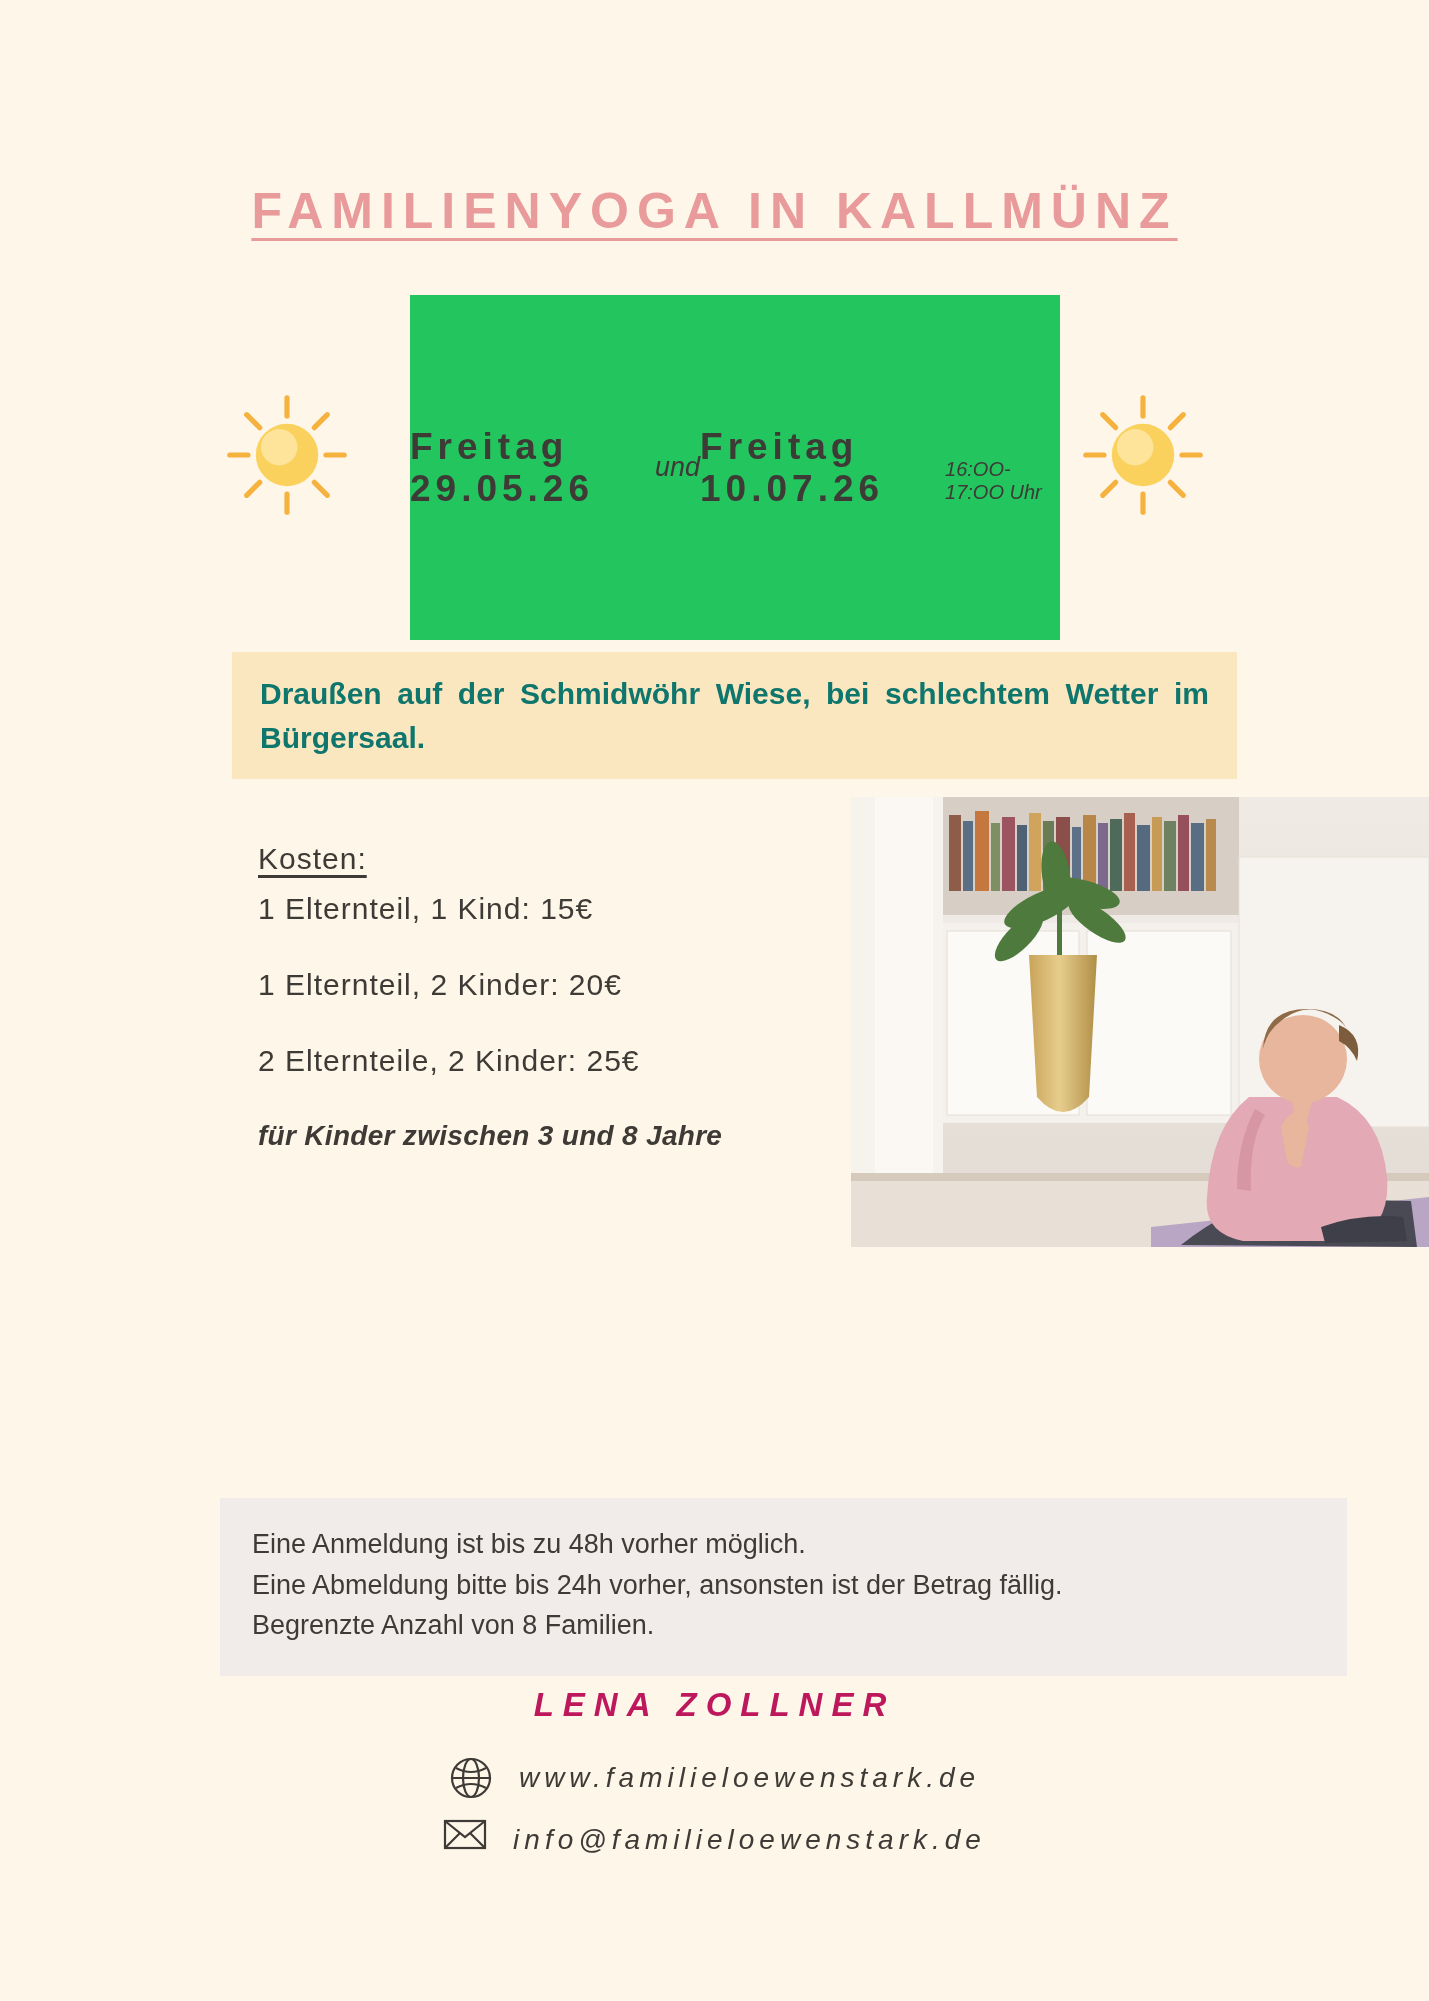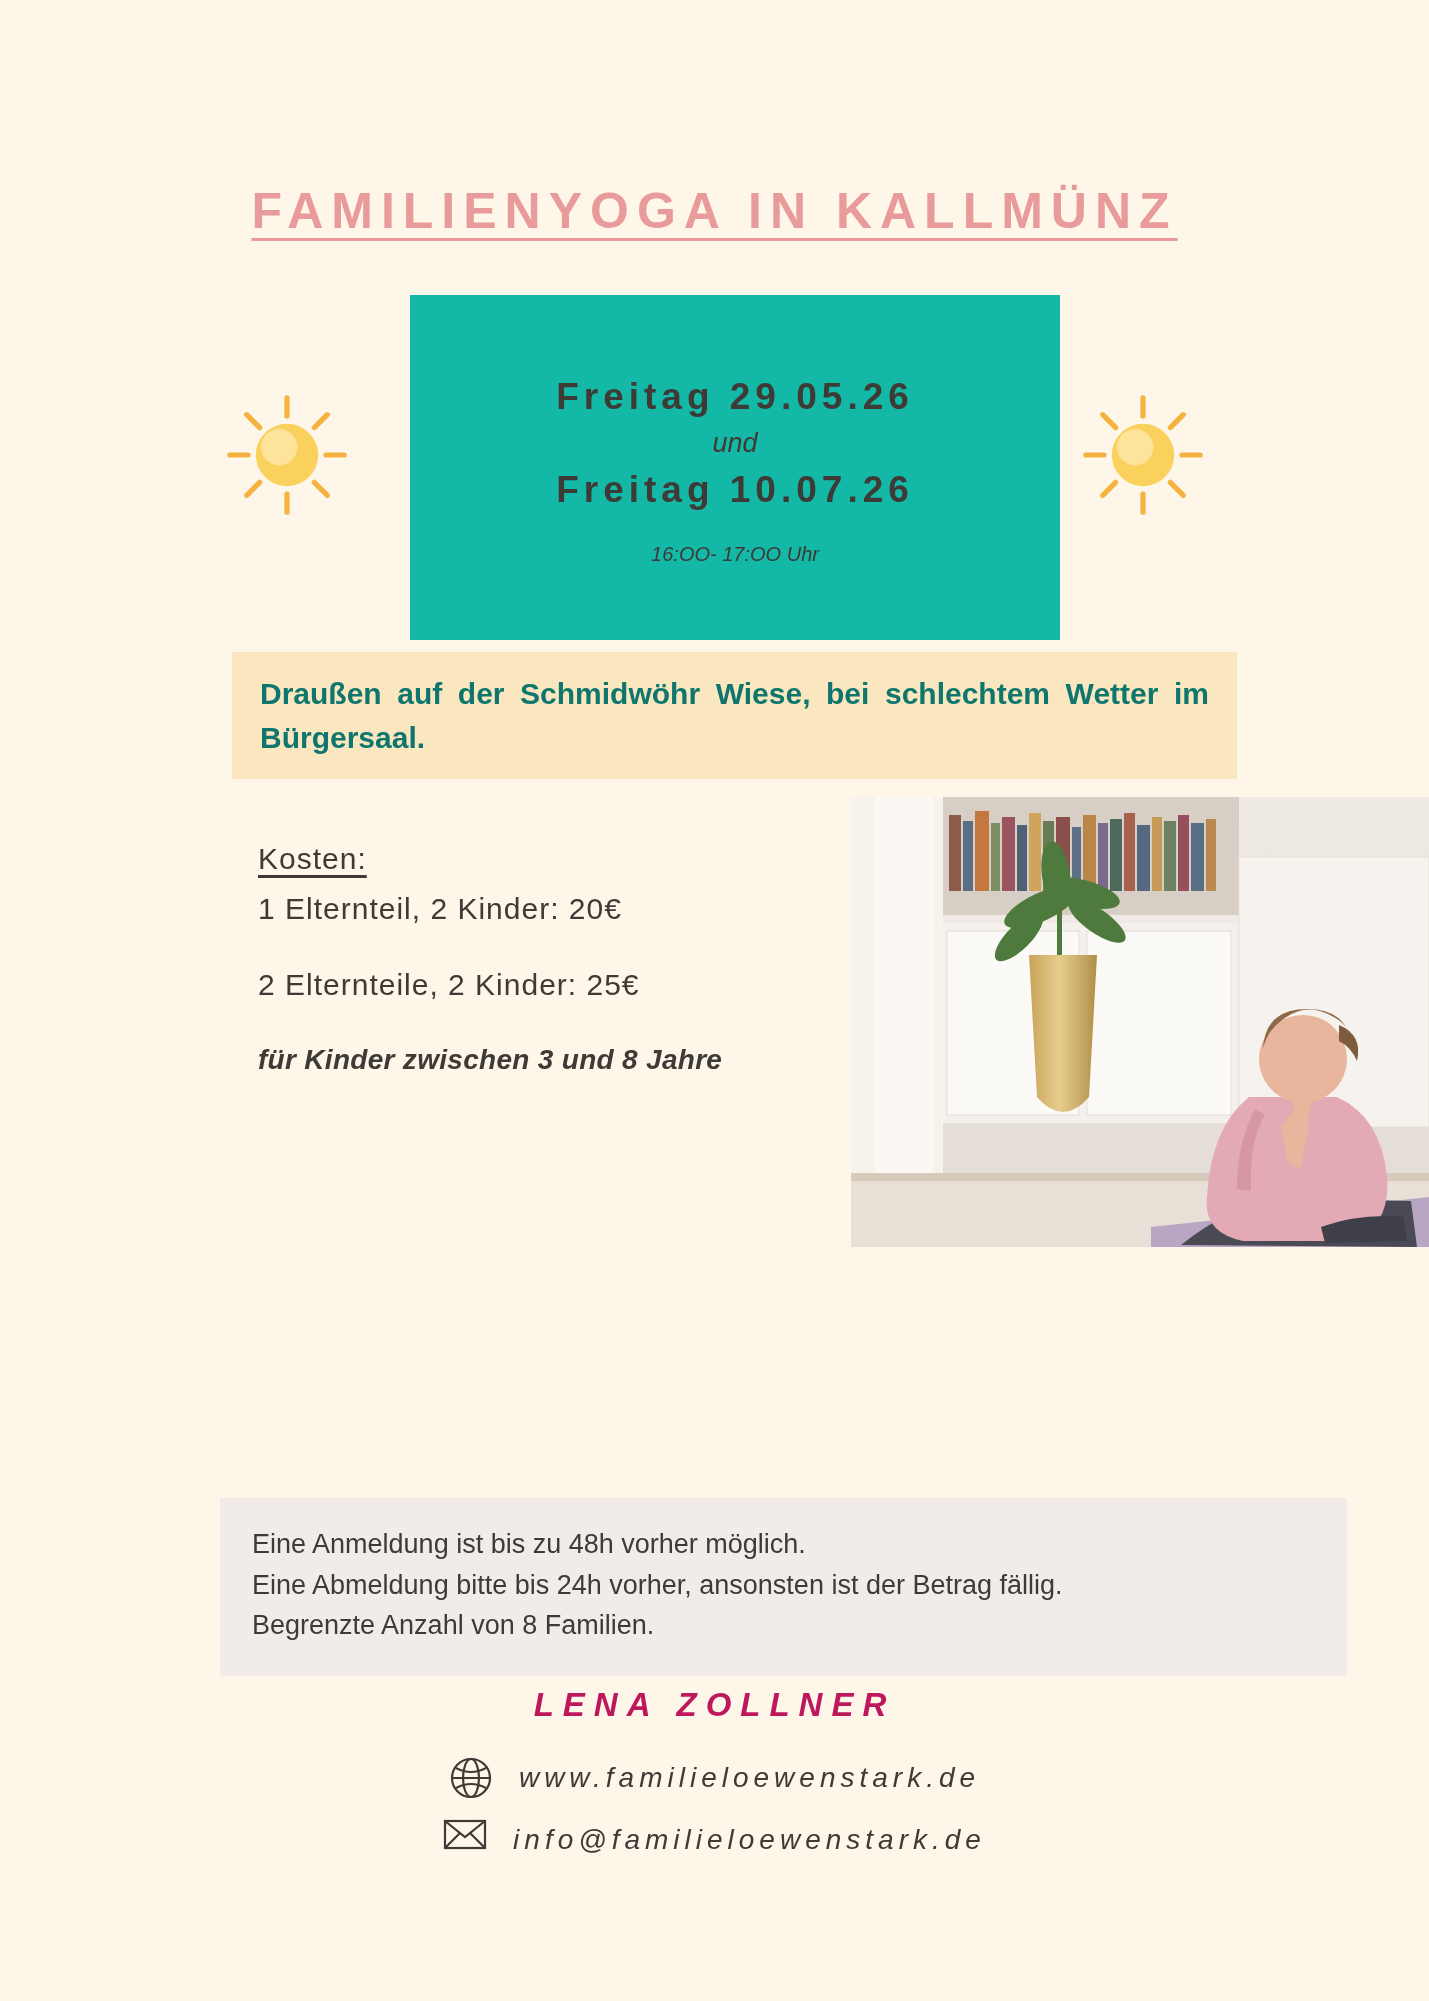--- a/index.html
+++ b/index.html
@@ -38,23 +38,23 @@
     text-decoration-thickness: 3px;
   }
 
   
   .date-block {
     position: absolute;
     top: 295px;
     left: 410px;
     width: 650px;
     height: 345px;
-    background: #14b8a6;
+    background: #22c55e;
     display: flex;
-    flex-direction: column;
+    flex-direction: row;
     align-items: center;
     justify-content: center;
   }
   .date-line {
     font-size: 37px;
     font-weight: bold;
     letter-spacing: 5px;
     color: #3e3a36;
     margin: 6px 0;
   }
@@ -251,20 +251,21 @@
     <div class="date-line">Freitag 29.05.26</div>
     <div class="date-und">und</div>
     <div class="date-line">Freitag 10.07.26</div>
     <div class="date-time">16:OO- 17:OO Uhr</div>
   </div>
 
   <div class="location">Draußen auf der Schmidwöhr Wiese, bei schlechtem Wetter im Bürgersaal.</div>
 
   <div class="costs">
     <div class="costs-heading">Kosten:</div>
+    <div class="cost-line">1 Elternteil, 1 Kind: 15€</div>
     <div class="cost-line">1 Elternteil, 2 Kinder: 20€</div>
     <div class="cost-line">2 Elternteile, 2 Kinder: 25€</div>
     <div class="costs-note">für Kinder zwischen 3 und 8 Jahre</div>
   </div>
 
   <div class="photo">
     <svg viewBox="0 0 578 450" width="578" height="450" aria-hidden="true">
       <defs>
         <linearGradient id="wall" x1="0" y1="0" x2="0" y2="1">
           <stop offset="0%" stop-color="#efeae4"></stop>

